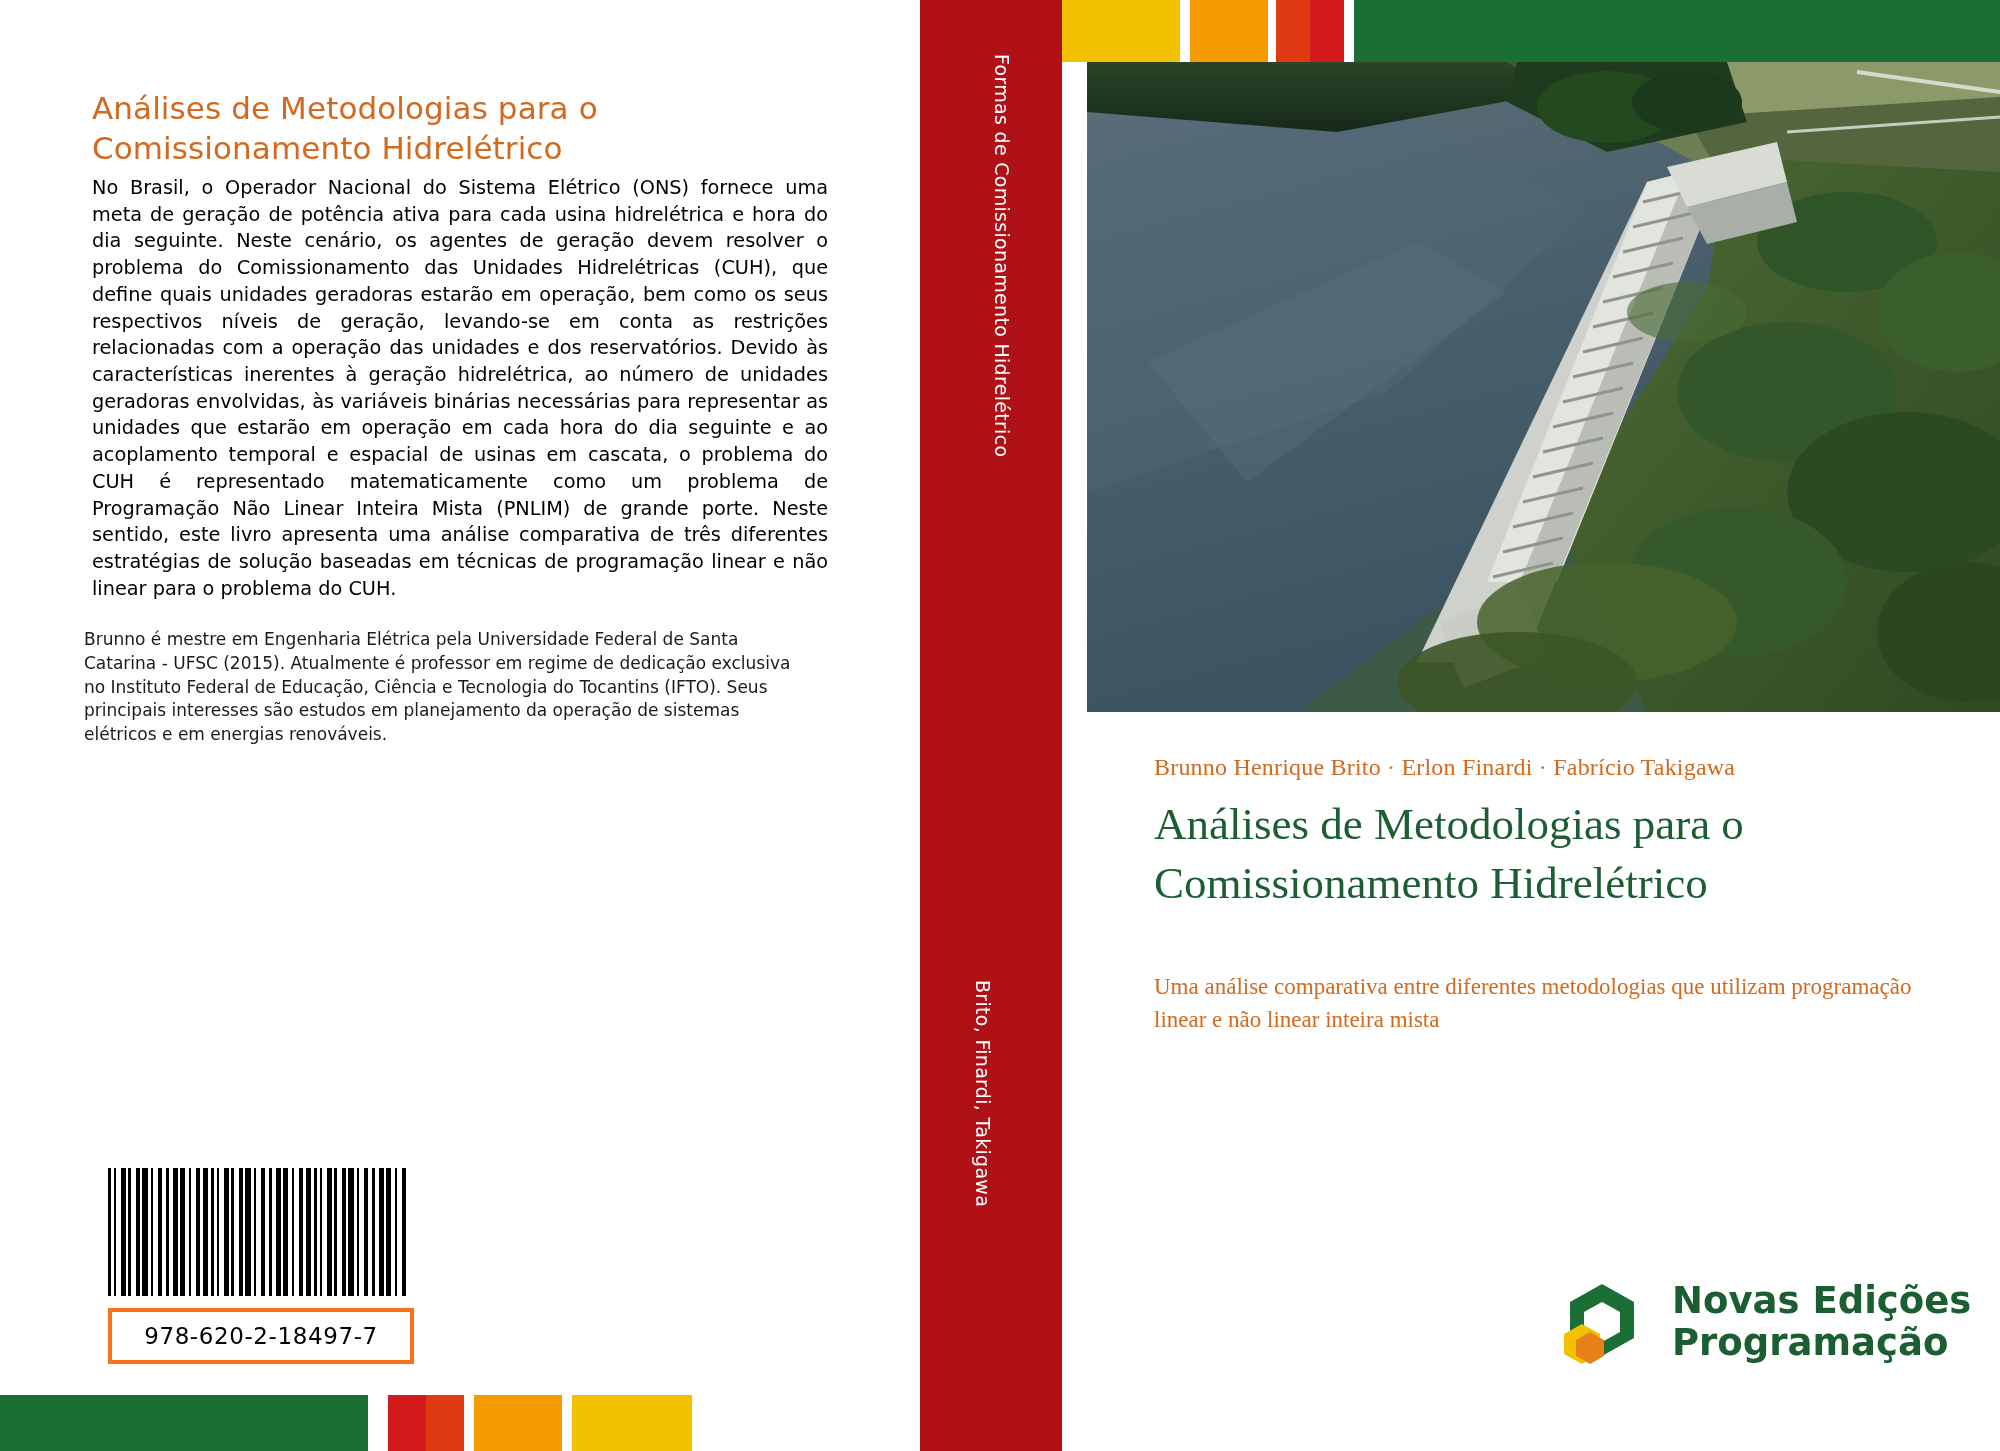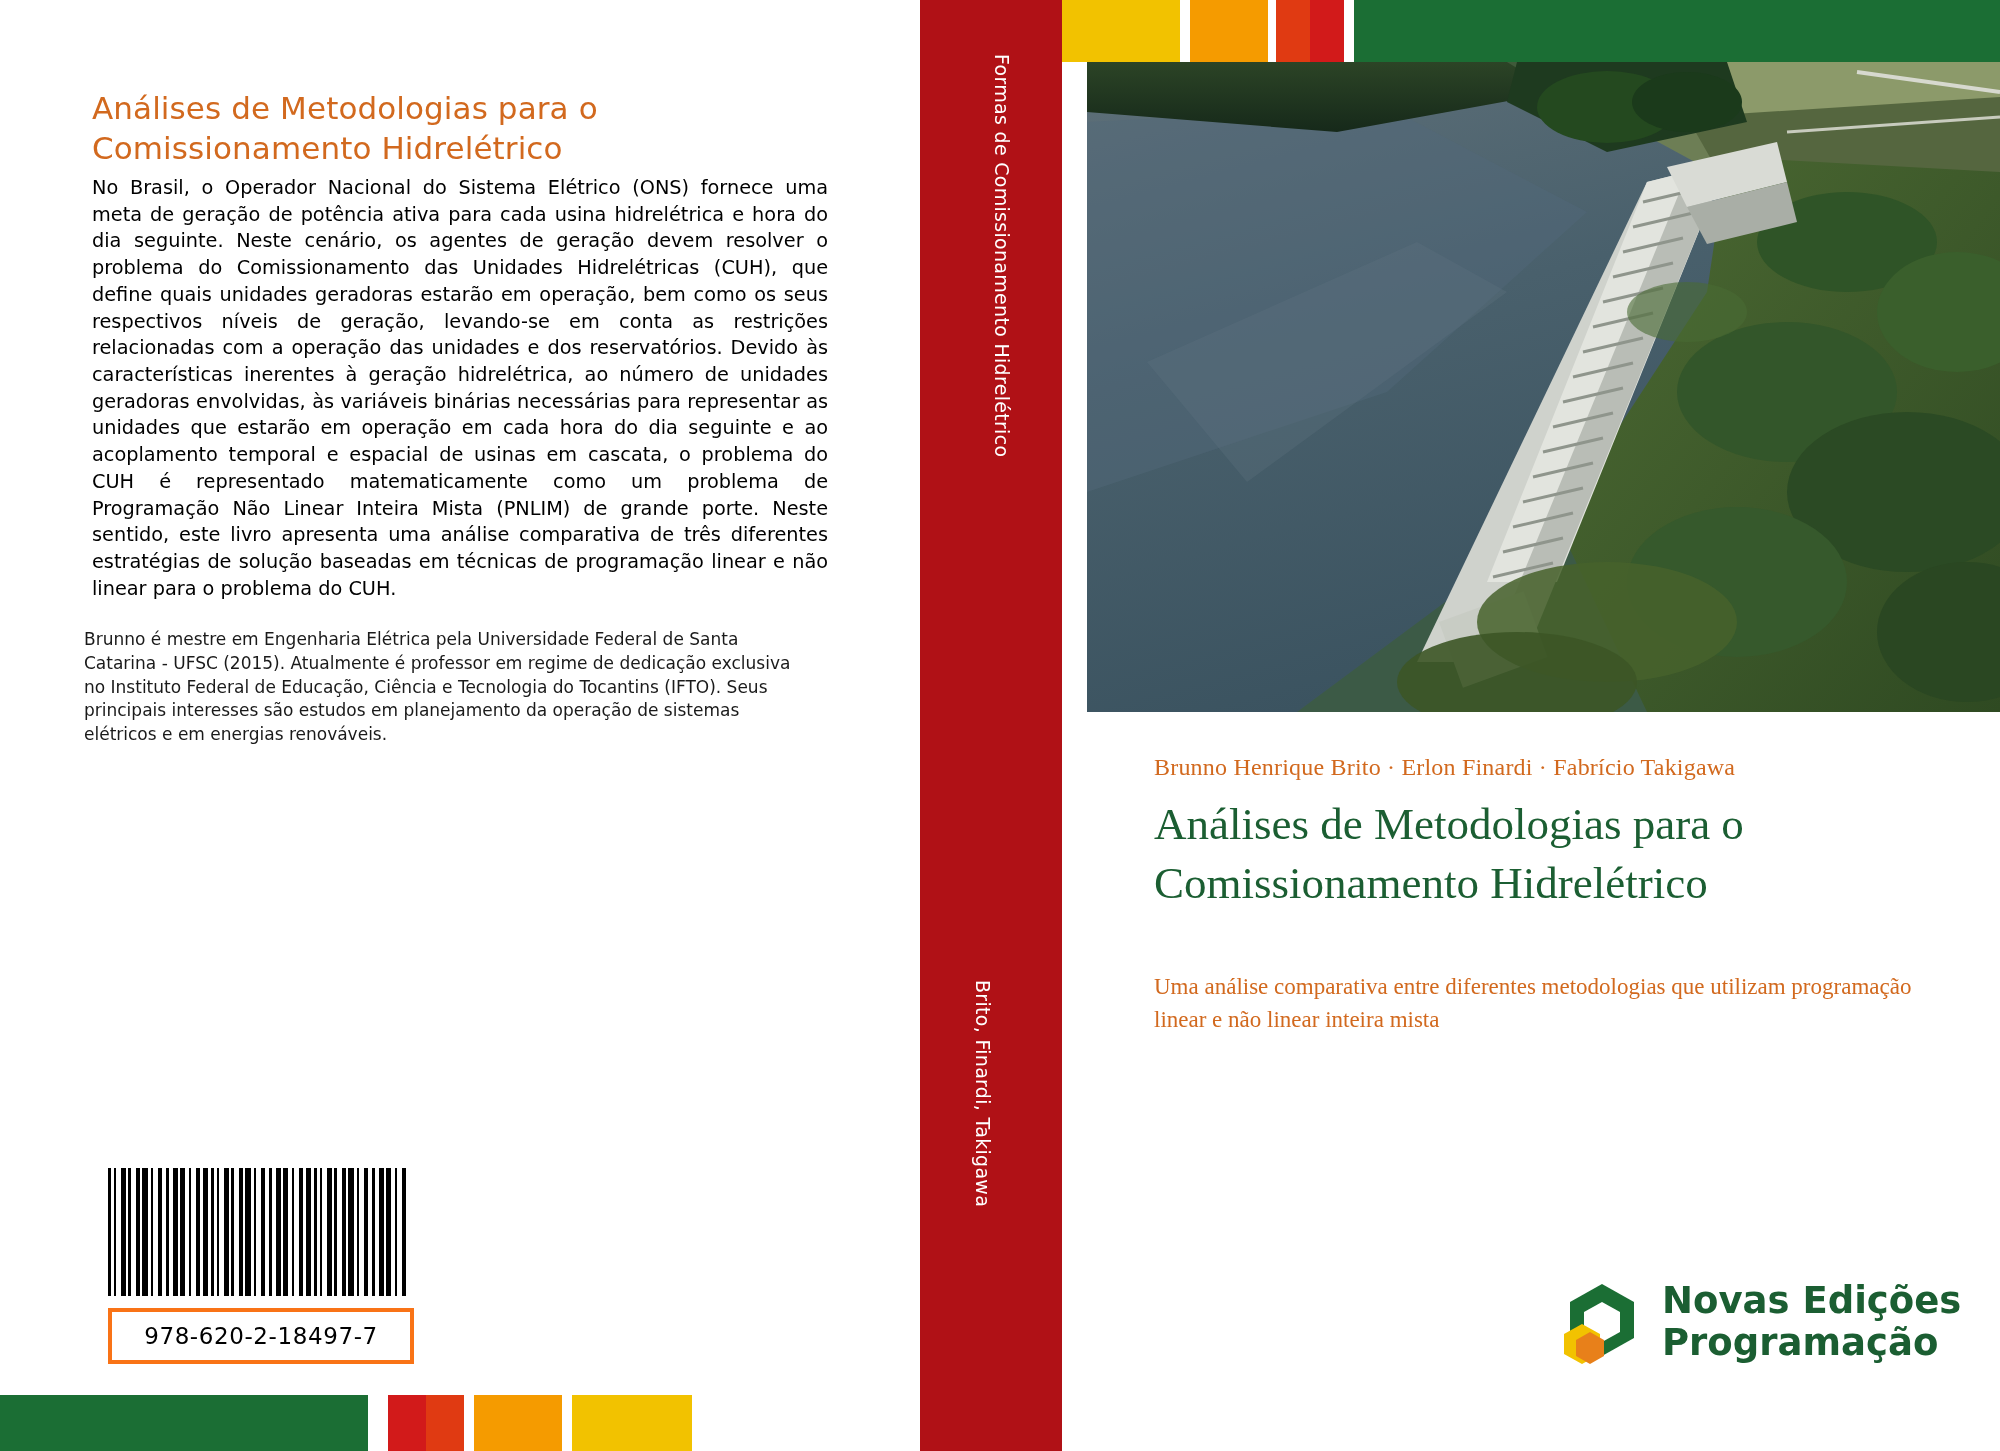--- a/index.html
+++ b/index.html
@@ -196,21 +196,21 @@
     line-height: 1.45;
   }
 
   
   .publisher {
     position: absolute;
     left: 1560px;
     top: 1280px;
     display: flex;
     align-items: center;
-    gap: 18px;
+    gap: 28px;
   }
   .pub-mark { width: 84px; height: 84px; position: relative; }
   .pub-name {
     color: #1b5e32;
     font-size: 37px;
     line-height: 1.13;
     font-weight: bold;
   }
 </style>
 </head>

